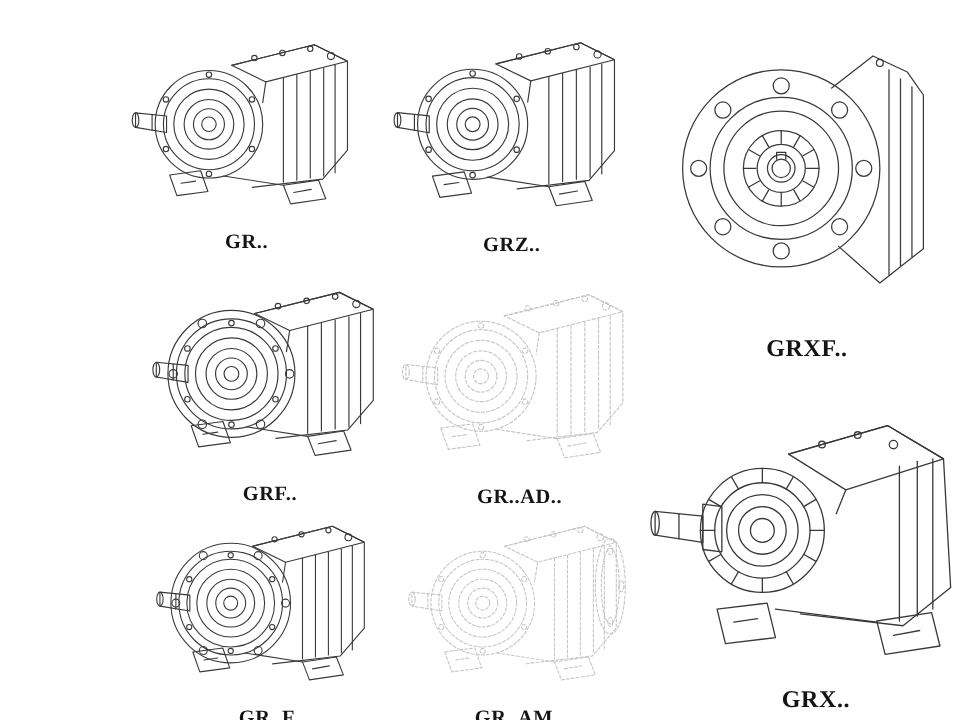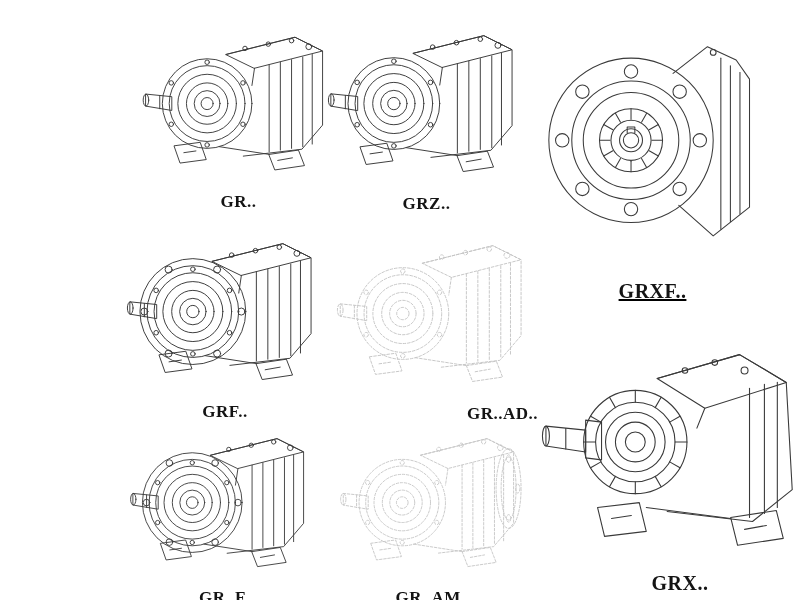--- a/index.html
+++ b/index.html
@@ -173,49 +173,49 @@
 
         <path d="M62,190 L104,185 L111,214 L69,219 Z"></path>
         <line x1="76" y1="201" x2="96" y2="198"></line>
         <path d="M196,200 L242,193 L249,221 L203,228 Z"></path>
         <line x1="210" y1="212" x2="232" y2="208"></line>
         <path d="M111,190 L196,201"></path>
       </symbol>
     </defs>
   </svg>
 
-  <figure class="cell" style="left:96px; top:4px; width:205px;">
+  <figure class="cell" style="left:63px; top:4px; width:205px;">
     <svg class="draw" style="width:200px;height:168px" viewBox="0 0 230 195">
         <use href="#sym-gbx"></use>
       </svg>
     <figcaption class="label">GR..</figcaption>
   </figure>
 
   <figure class="cell" style="left:284px; top:2px; width:205px;">
     <svg class="draw" style="width:205px;height:172px" viewBox="0 0 230 195">
         <use href="#sym-gbx"></use>
       </svg>
     <figcaption class="label">GRZ..</figcaption>
   </figure>
 
-  <figure class="cell" style="left:500px; top:2px; width:225px;text-decoration:underline;">
+  <figure class="cell" style="left:520px; top:2px; width:225px;">
     <svg class="draw" style="width:222px;height:258px" viewBox="0 0 230 270">
         <use href="#sym-grxf"></use>
       </svg>
     <figcaption class="label big">GRXF..</figcaption>
   </figure>
 
   <figure class="cell" style="left:80px; top:210px; width:210px;">
     <svg class="draw" style="width:205px;height:172px" viewBox="0 0 230 195">
         <use href="#sym-gbxf"></use>
       </svg>
     <figcaption class="label">GRF..</figcaption>
   </figure>
 
-  <figure class="cell" style="left:288px; top:212px; width:210px;align-items:flex-end;">
+  <figure class="cell" style="left:288px; top:212px; width:210px;">
     <svg class="draw ghost" style="width:205px;height:172px" viewBox="0 0 230 195">
         <use href="#sym-gbx"></use>
       </svg>
     <figcaption class="label">GR..AD..</figcaption>
   </figure>
 
   <figure class="cell" style="left:80px; top:406px; width:205px;">
     <svg class="draw" style="width:198px;height:162px" viewBox="0 0 230 195">
         <use href="#sym-gbxf"></use>
       </svg>

